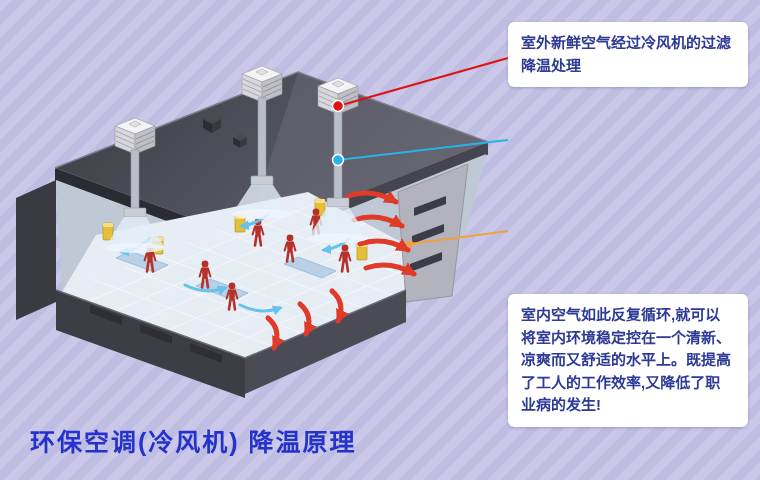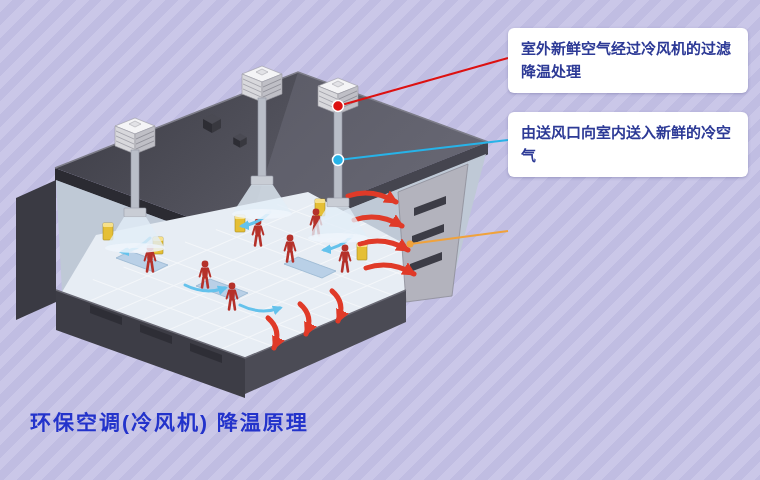--- a/index.html
+++ b/index.html
@@ -11,22 +11,22 @@
   }
   .illustration{position:absolute;left:0;top:0;width:760px;height:480px;}
   .callout{
     position:absolute;left:508px;width:240px;box-sizing:border-box;
     background:#ffffff;border-radius:6px;padding:10px 13px;
     color:#2d3a96;font-size:15px;line-height:1.5;font-weight:600;
     text-align:left;word-break:break-all;
     box-shadow:0 1px 3px rgba(60,60,120,.30);
   }
   .page-title{
-    position:absolute;left:30px;top:406px;
-    color:#2333cb;font-size:21px;font-weight:800;letter-spacing:2px;
+    position:absolute;left:30px;top:422px;
+    color:#2333cb;font-size:25px;font-weight:800;letter-spacing:2px;
     white-space:nowrap;
   }
 </style>
 </head>
 <body>
 
 <div class="stage">
 
   <svg class="illustration" viewBox="0 0 760 480">
     <defs>
@@ -176,21 +176,21 @@
     <g>
       <line x1="338" y1="106" x2="508" y2="58" stroke="#dd1111" stroke-width="2"></line>
       <line x1="338" y1="160" x2="508" y2="140" stroke="#27b3e8" stroke-width="2"></line>
       <line x1="410" y1="244" x2="508" y2="231" stroke="#f0a23c" stroke-width="2"></line>
       <circle cx="338" cy="106" r="5.5" fill="#dd1111" stroke="#ffffff" stroke-width="1.5"></circle>
       <circle cx="338" cy="160" r="5.5" fill="#27b3e8" stroke="#ffffff" stroke-width="1.5"></circle>
       <circle cx="410" cy="244" r="3.5" fill="#f0a23c"></circle>
     </g>
   </svg>
 
-  <div class="callout" style="top:28px">
+  <div class="callout" style="top:22px">
     <span>室外新鲜空气经过冷风机的过滤降温处理</span>
   </div>
-  <div class="callout" style="top:112px">
-    <span>由送风口向室内送入新鲜的冷空气</span>
+  <div class="callout" style="top:294px">
+    <span>室内空气如此反复循环,就可以将室内环境稳定控在一个清新、凉爽而又舒适的水平上。既提高了工人的工作效率,又降低了职业病的发生!</span>
   </div>
 
   <div class="page-title">环保空调(冷风机) 降温原理</div>
 </div>
 
 </body></html>

